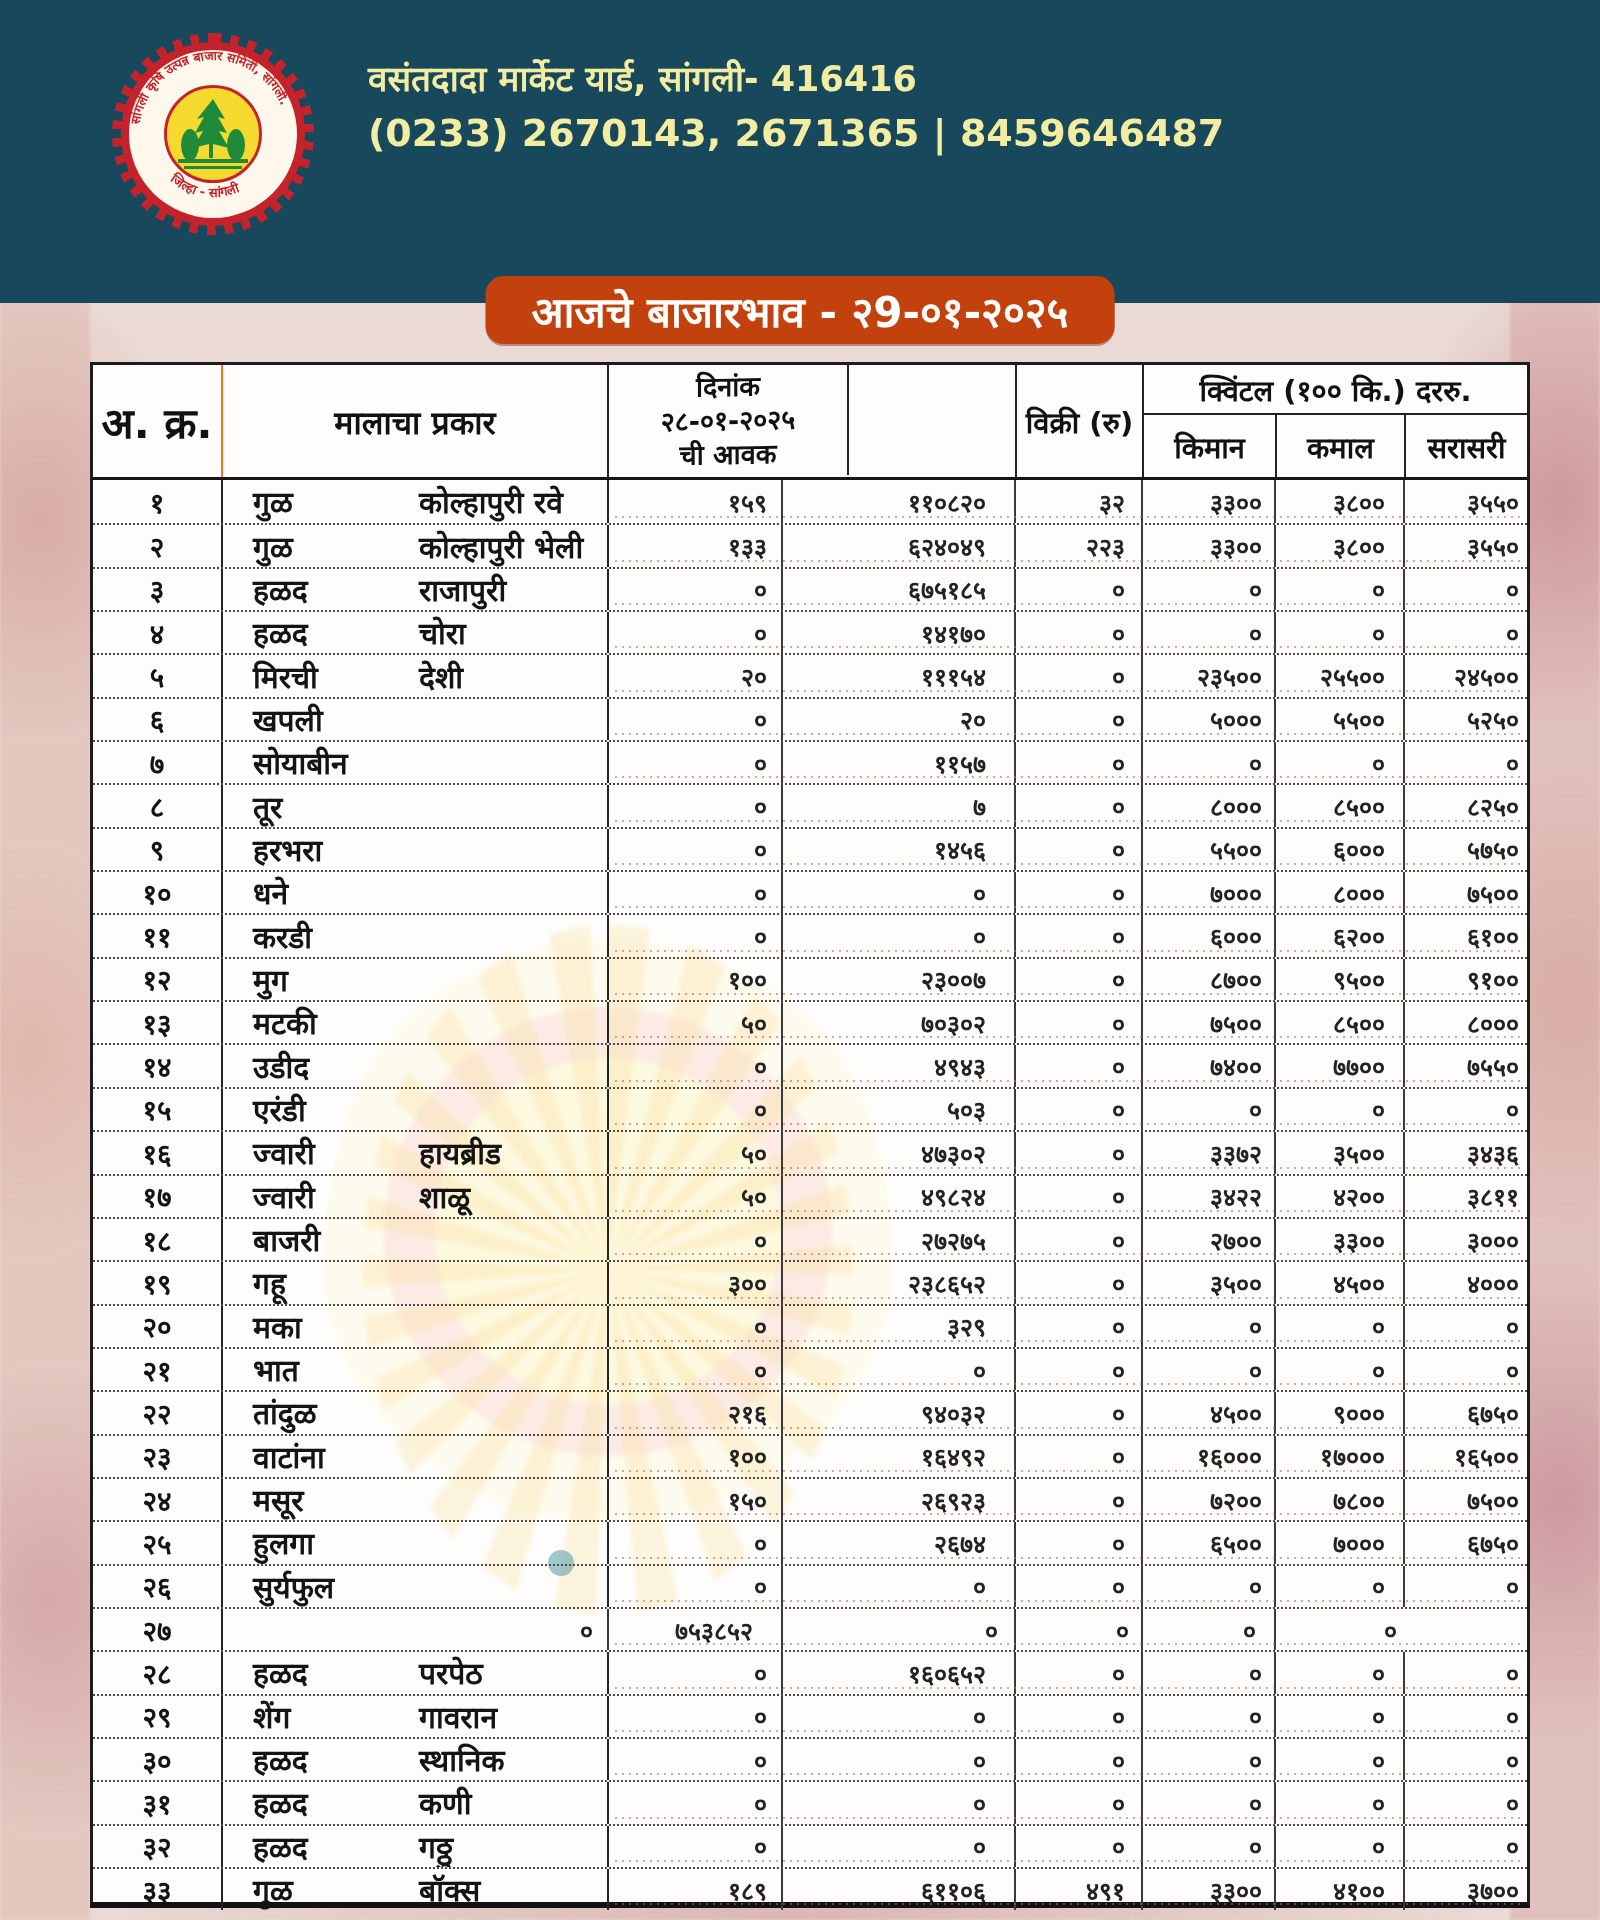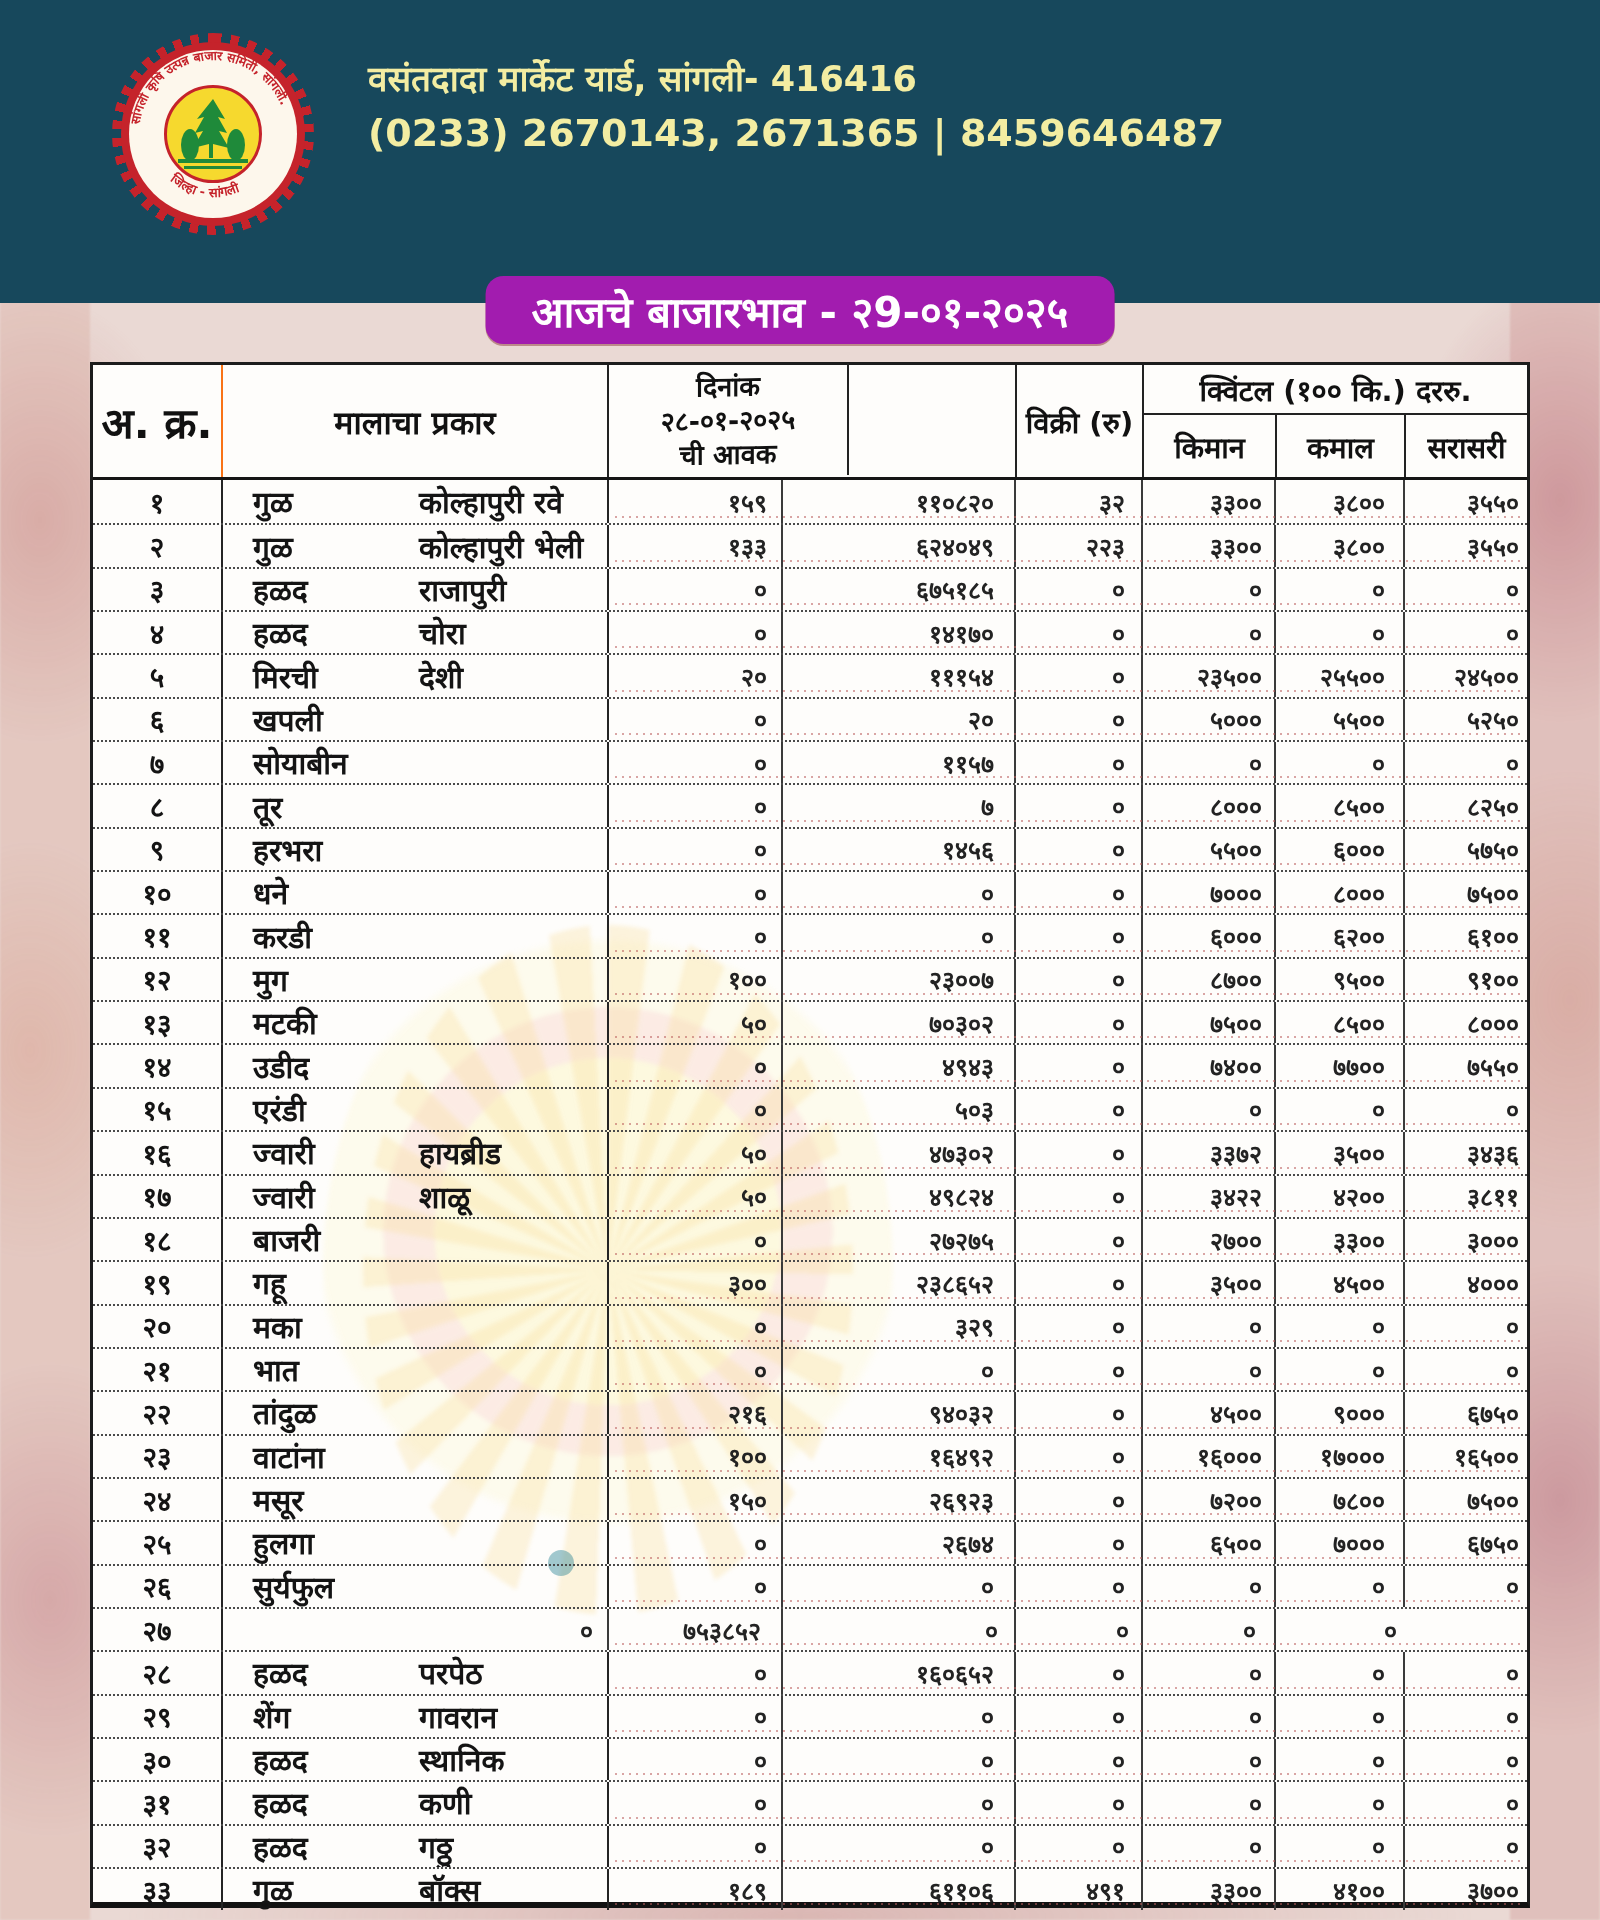--- a/index.html
+++ b/index.html
@@ -36,21 +36,21 @@
   .seal svg { position:absolute; inset:0; }
 
   
   .masthead { position:absolute; left:368px; top:36px; width:1210px; color:#f1ede0; }
   .org-name { font-size:58px; font-weight:800; letter-spacing:0; line-height:1.05; white-space:nowrap; }
   .org-addr { margin-top:18px; font-size:35px; font-weight:700; color:#f3eda2; }
   .org-phone{ margin-top:10px; font-size:38px; font-weight:800; color:#f3eda2; }
 
   
   .banner { position:absolute; top:276px; left:50%; transform:translateX(-50%);
-    height:68px; padding:0 46px; background:#a21caf; border-radius:18px;
+    height:68px; padding:0 46px; background:#c2410c; border-radius:18px;
     display:flex; align-items:center; justify-content:center;
     color:#ffffff; font-size:42px; font-weight:800; white-space:nowrap;
     box-shadow:0 2px 0 rgba(120,20,25,.4); }
 
   
   .sheet { position:absolute; left:90px; top:362px; width:1440px; height:1546px;
            background:#fefdfb; border:3px solid #1c1c1c; border-bottom:6px solid #121212; }
 
   .watermark { position:absolute; left:230px; top:520px; width:570px; height:770px; z-index:1;
     border-radius:50%; opacity:.55; filter:blur(2px); pointer-events:none;
@@ -86,21 +86,21 @@
     background:repeating-linear-gradient(90deg, rgba(186,92,92,.55) 0 2px, transparent 2px 7px);
     pointer-events:none; }
   .cell { display:flex; align-items:center; color:#141414; overflow:hidden; }
   .c-no   { justify-content:center; font-size:28px; font-weight:700; border-right:2px solid #242424; }
   .c-name { border-right:2px solid #242424; font-size:30px; font-weight:700; padding-left:30px; }
   .c-name .nm { display:inline-block; width:166px; }
   .c-name .vr { display:inline-block; }
   .num { justify-content:flex-end; font-size:25px; font-weight:700; color:#232323;
          font-family:"DejaVu Sans","Liberation Sans",sans-serif; }
   .c-arr  { padding-right:14px; border-right:2px solid #3a3a3a; }
-  .c-qty  { padding-right:20px; border-right:2px solid #3a3a3a; }
+  .c-qty  { padding-right:28px; border-right:2px solid #3a3a3a; }
   .c-sale { padding-right:16px; border-right:2px solid #3a3a3a; }
   .c-min  { padding-right:12px; border-right:2px solid #3a3a3a; }
   .c-max  { padding-right:18px; border-right:2px solid #3a3a3a; }
   .c-avg  { padding-right:8px;margin-left:44px; }
 </style>
 </head>
 <body>
 
 <div class="page">
   <div class="bg-collage"></div>

